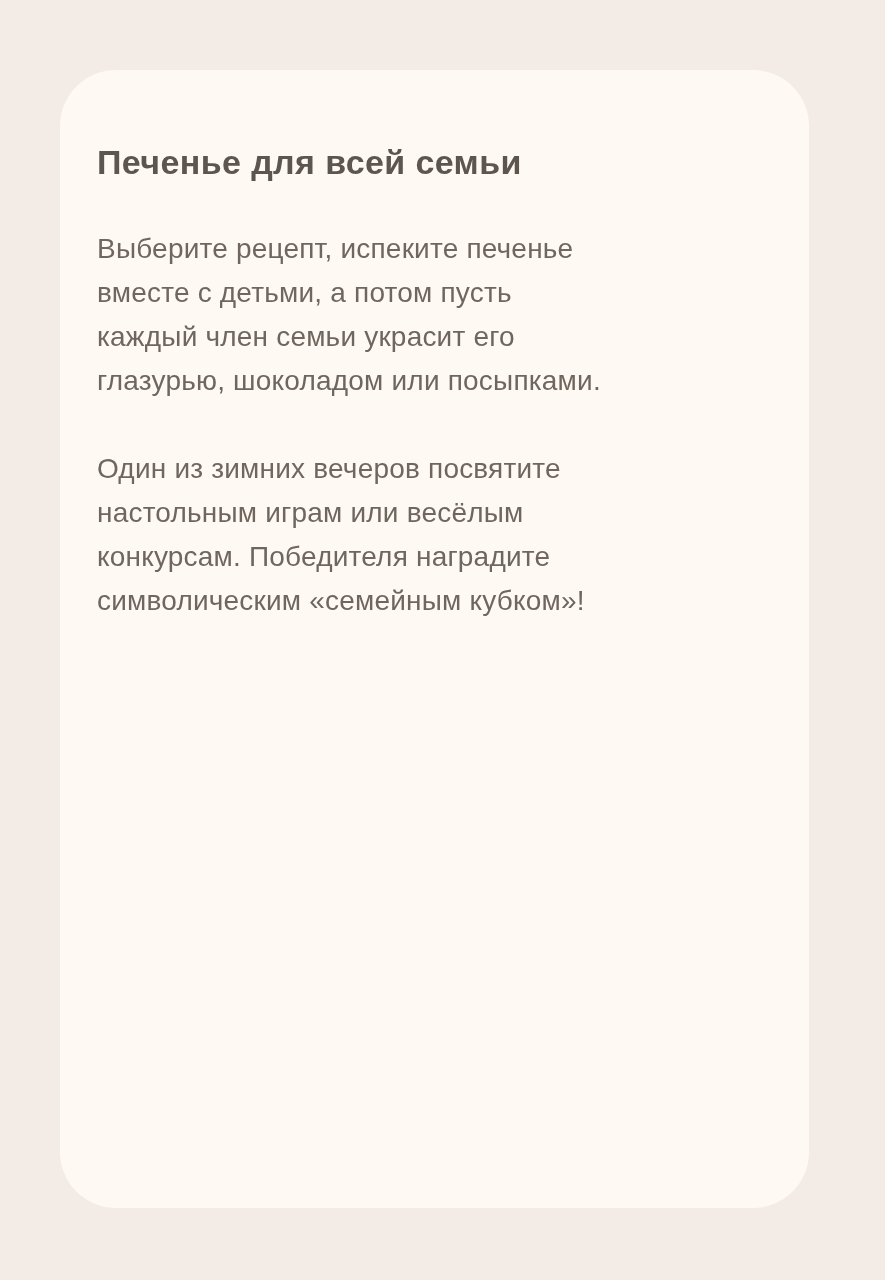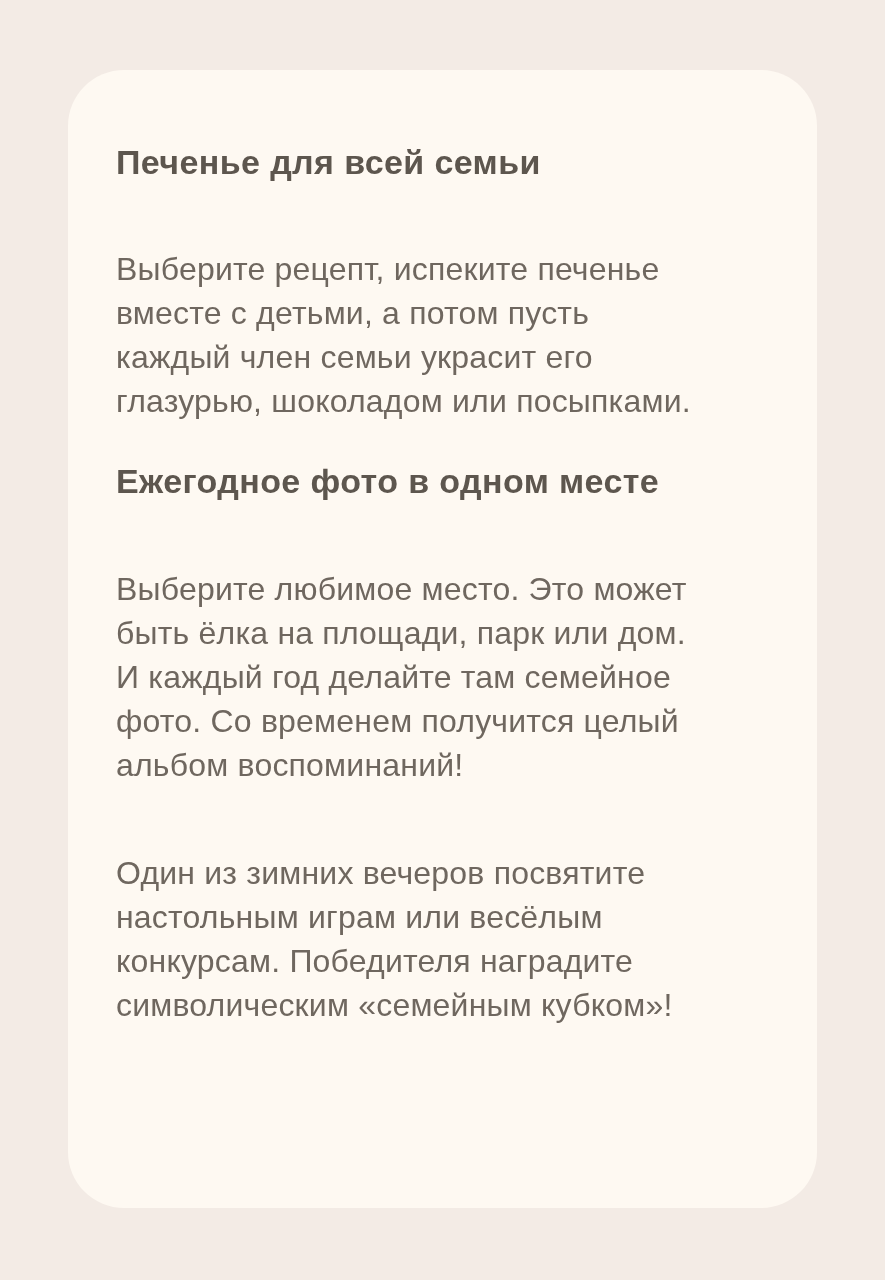--- a/index.html
+++ b/index.html
@@ -10,69 +10,61 @@
   }
   *{margin:0;padding:0;box-sizing:border-box;}
   html,body{width:885px;height:1280px;}
   body{
     background:var(--page-bg);
     font-family:"Liberation Sans", sans-serif;
     position:relative;
   }
   .card{
     position:absolute;
-    left:68px;
+    left:60px;
     top:70px;
     width:749px;
     height:1138px;
     background:var(--card-bg);
     border-radius:56px;
-    padding:72px 48px;
+    padding:72px 37px;
   }
   .section{display:block;}
   .section-heading{
     font-size:34px;
     font-weight:700;
     color:var(--heading-color);
     letter-spacing:0.4px;
     line-height:1.22;
   }
   .section-body{
-    font-size:32px;
+    font-size:28px;
     font-weight:400;
     color:var(--body-color);
     line-height:44px;
     letter-spacing:0.2px;
     white-space:pre-line;
-    margin-top:64px;
+    margin-top:44px;
     margin-bottom:38px;
   }
   .section:last-child .section-body{margin-bottom:0;}
 </style>
 </head>
 <body>
 
 <div class="card">
 
   <div class="section">
     <h2 class="section-heading">Печенье для всей семьи</h2>
     <p class="section-body">Выберите рецепт, испеките печенье
 вместе с детьми, а потом пусть
 каждый член семьи украсит его
 глазурью, шоколадом или посыпками.</p>
   </div>
 
-  <div class="section">
-    <h2 class="section-heading">Ежегодное фото в одном месте</h2>
-    <p class="section-body">Выберите любимое место. Это может
-быть ёлка на площади, парк или дом.
-И каждый год делайте там семейное
-фото. Со временем получится целый
-альбом воспоминаний!</p>
-  </div>
 
   <div class="section">
     <p class="section-body">Один из зимних вечеров посвятите
 настольным играм или весёлым
 конкурсам. Победителя наградите
 символическим «семейным кубком»!</p>
   </div>
 
 </div>
 

